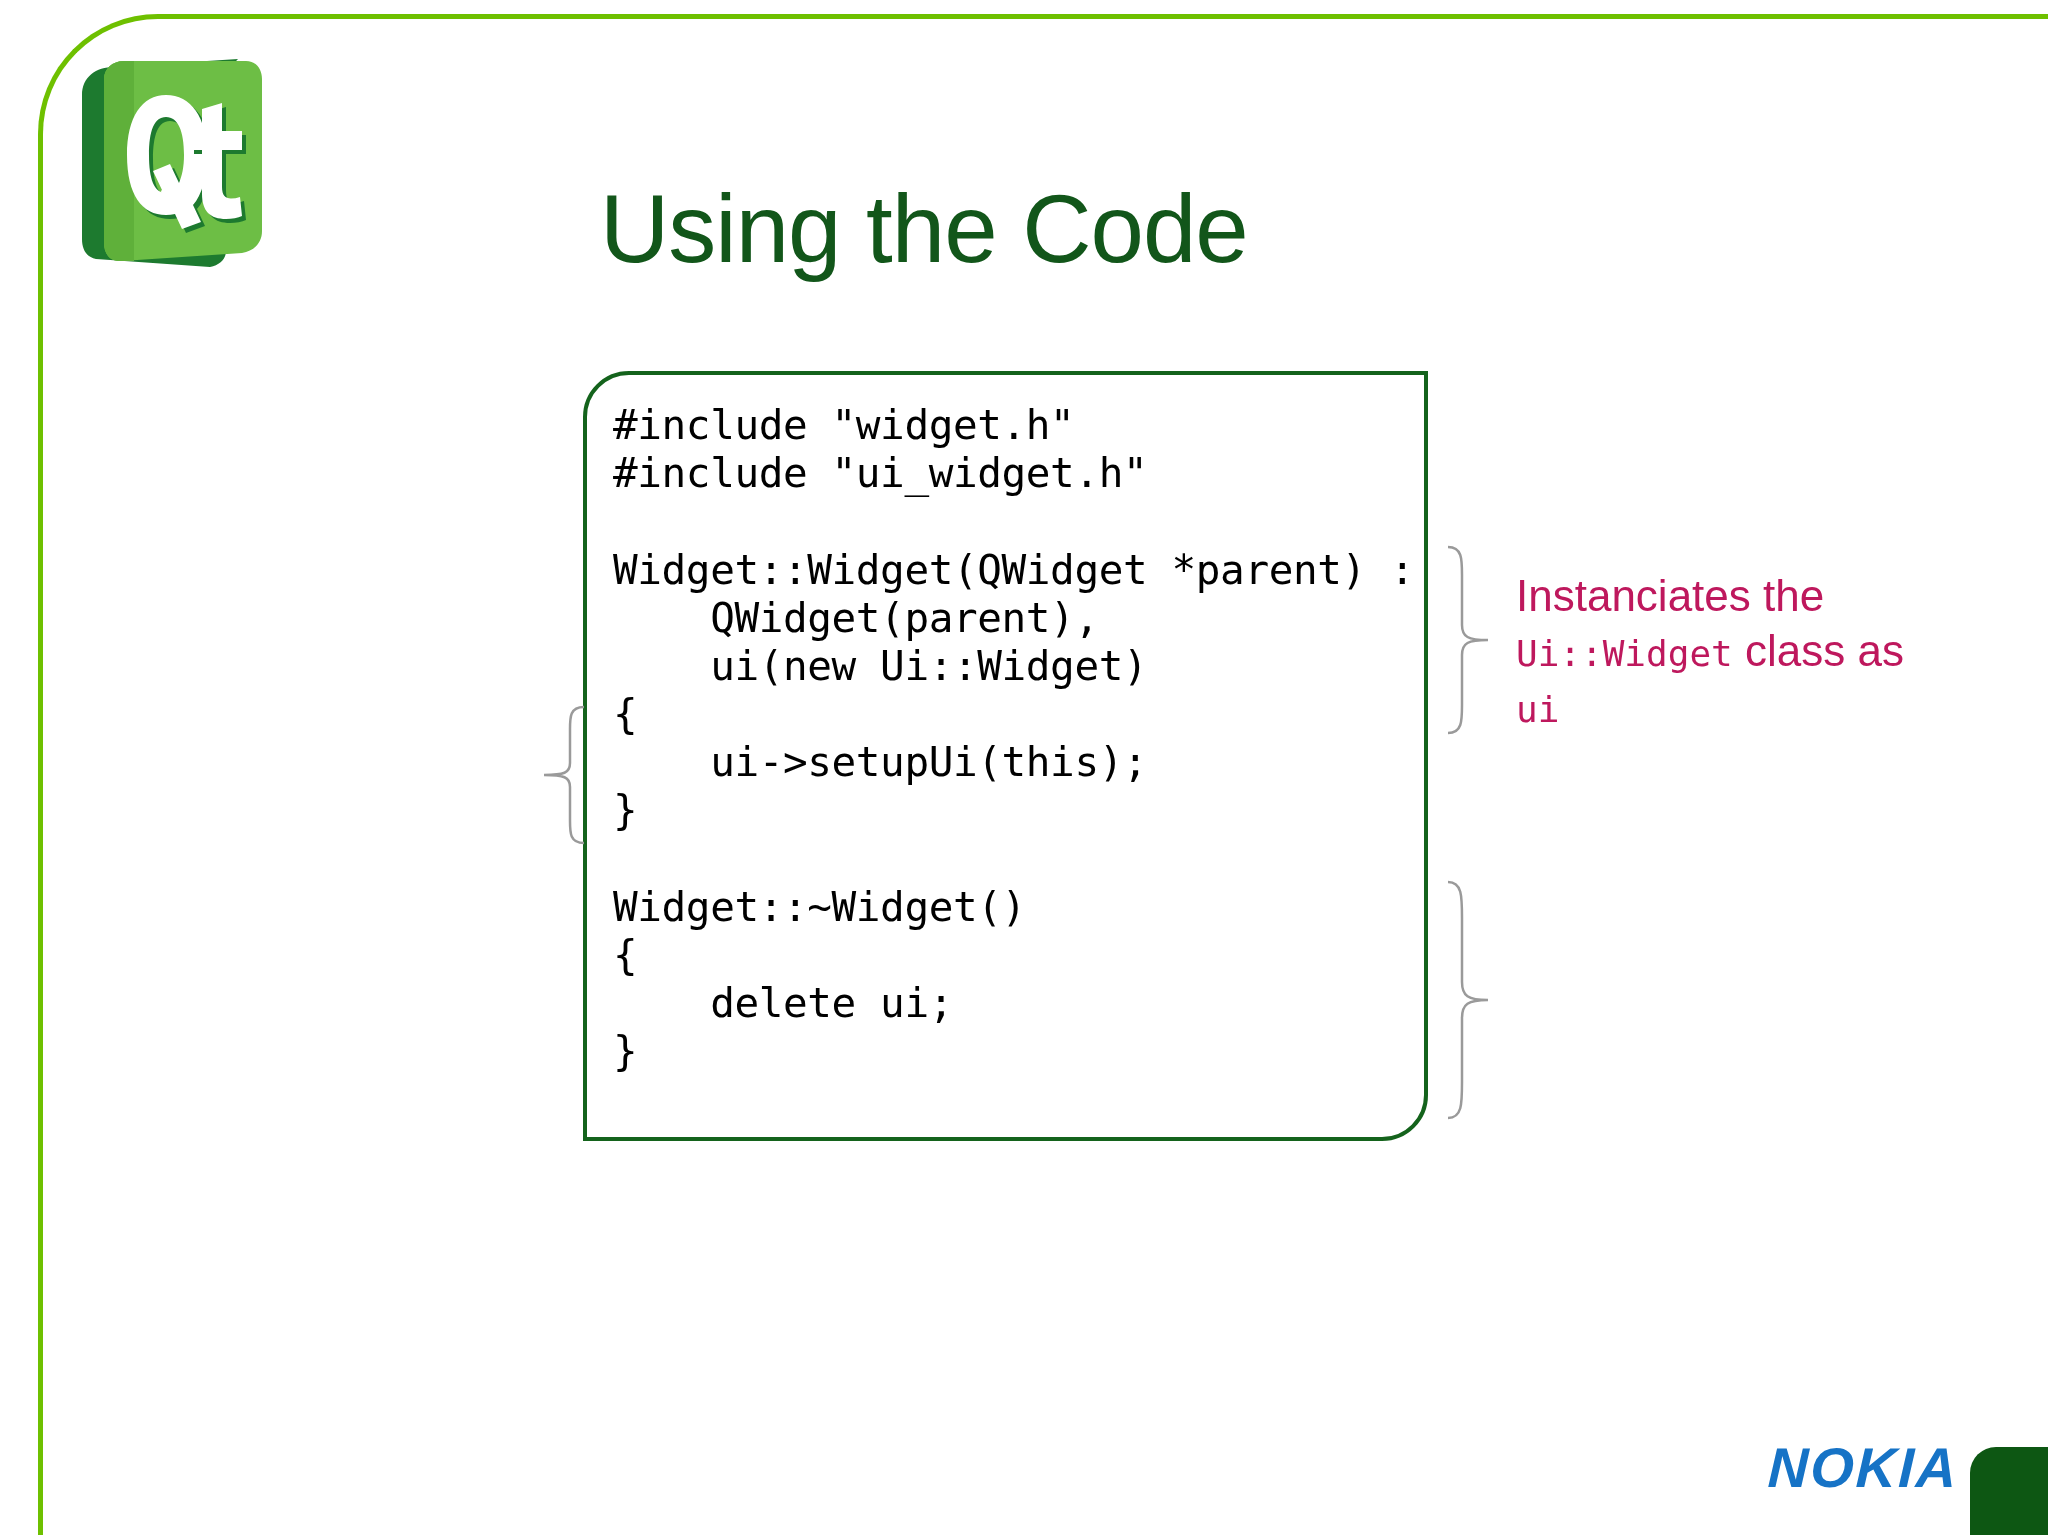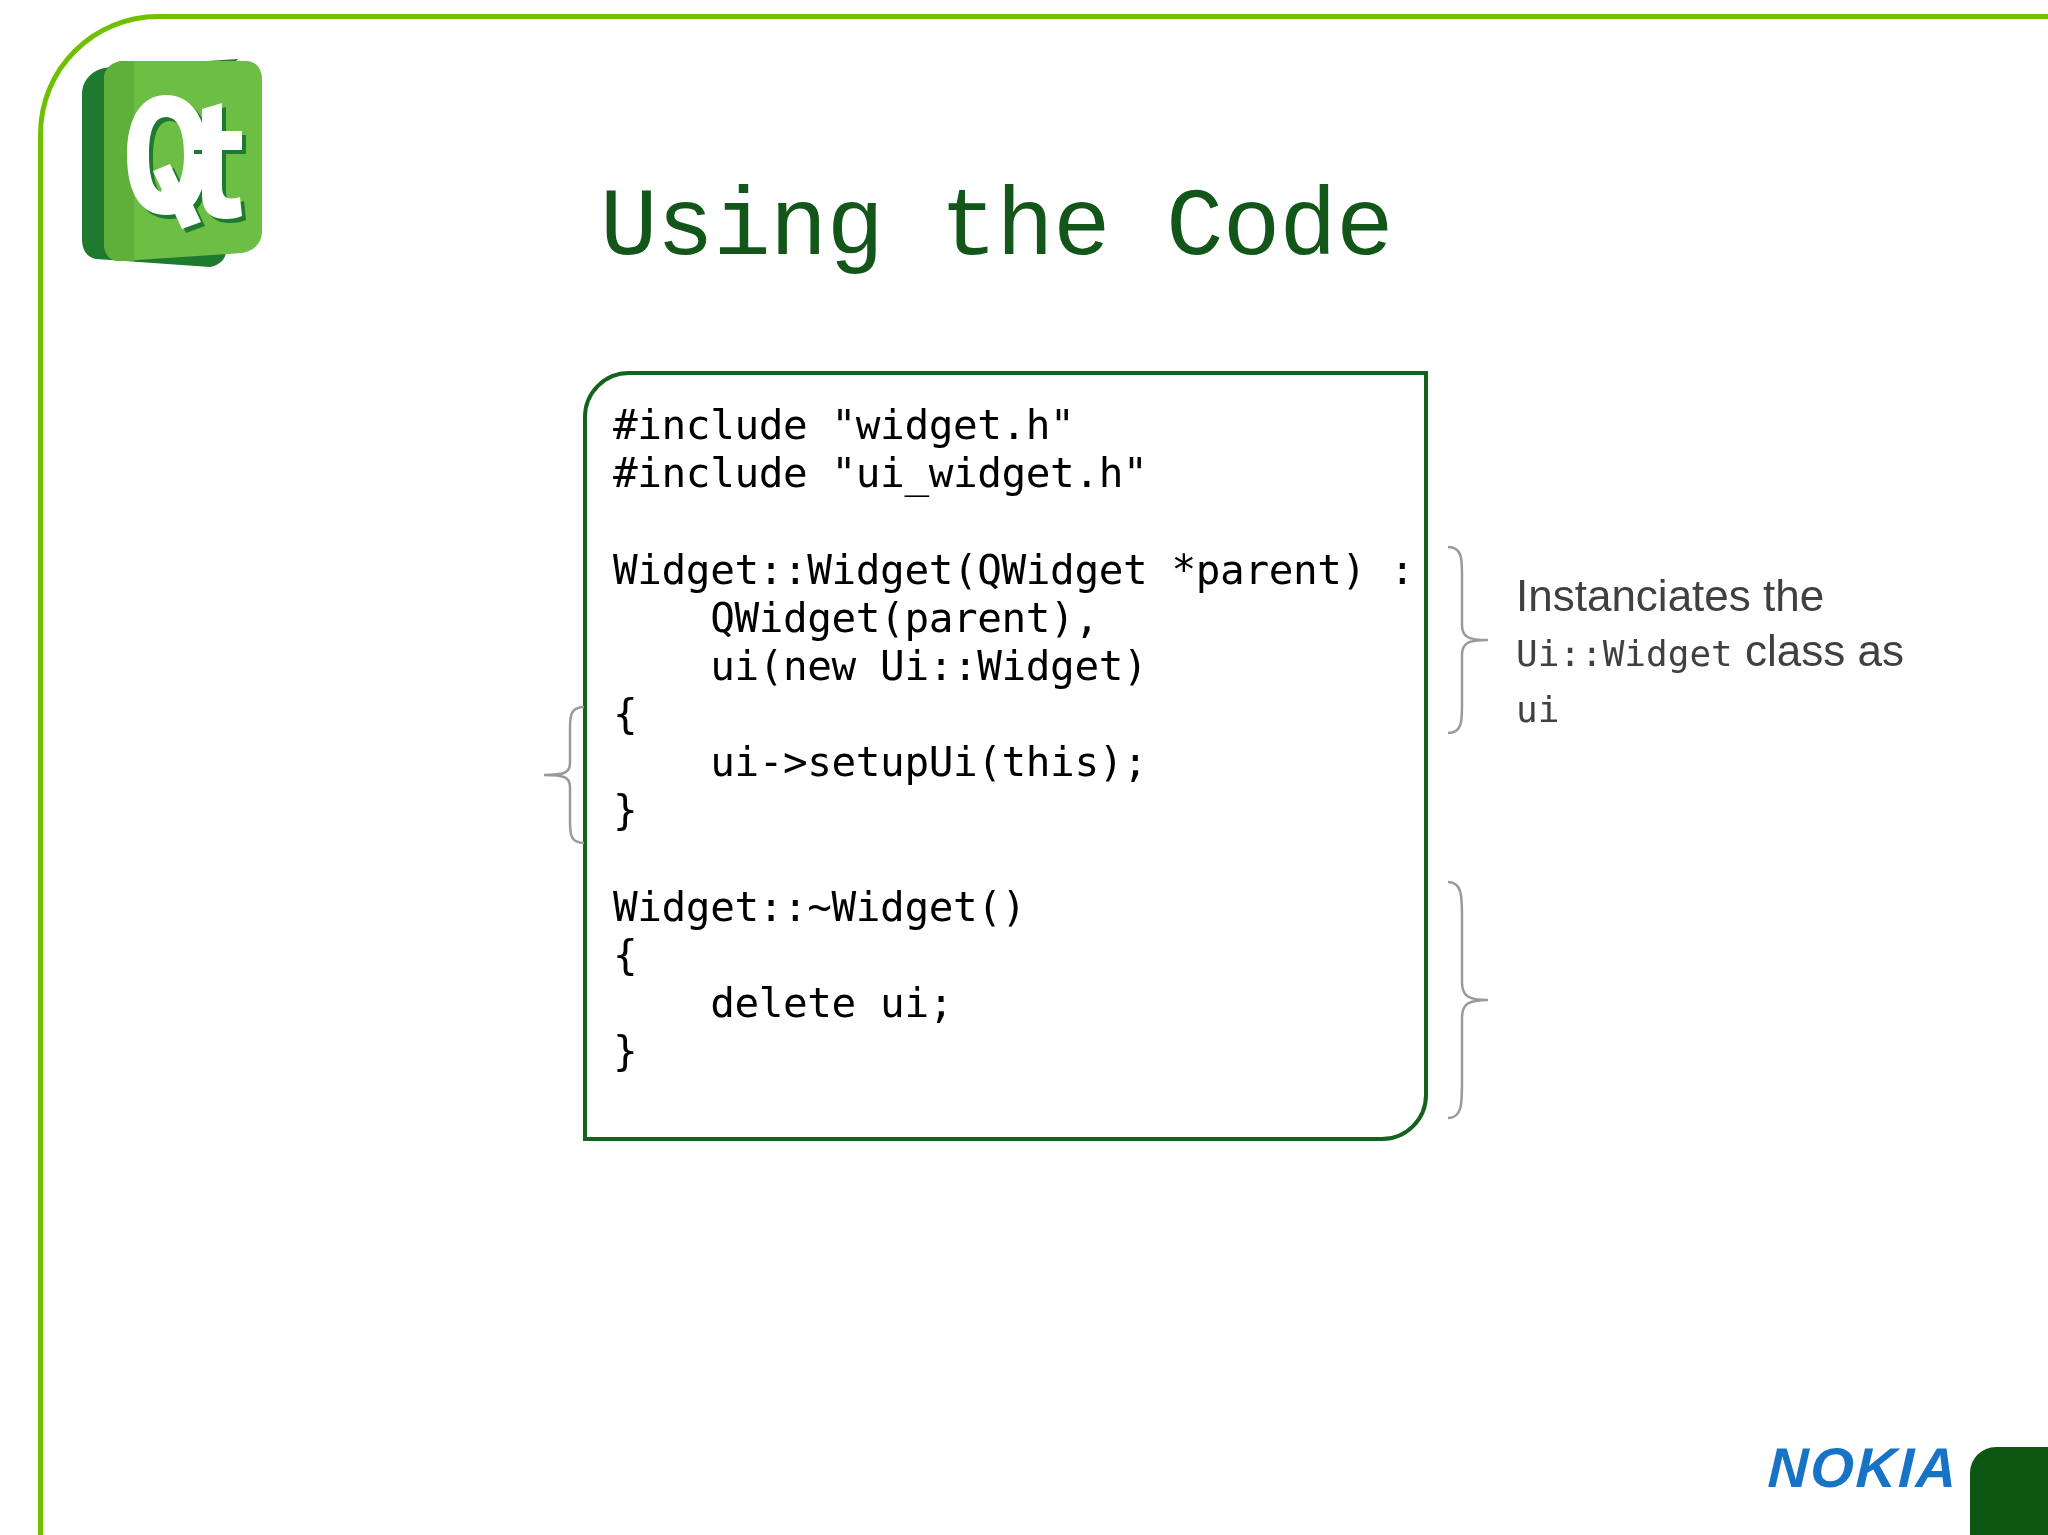--- a/index.html
+++ b/index.html
@@ -46,21 +46,21 @@
   }
 
   
   #page-title {
     position: absolute;
     left: 600px;
     top: 115px;
     font-size: 96px;
     line-height: 1.05;
     color: #12561a;
-    font-family: Liberation Mono, monospace;
+    font-family: Liberation Sans, sans-serif;
     font-weight: normal;
     letter-spacing: -1px;
     white-space: nowrap;
   }
 
   
   #code-panel {
     position: absolute;
     left: 583px;
     top: 371px;
@@ -81,21 +81,21 @@
     font-size: 41px;
     line-height: 1.175;
     color: #000000;
     white-space: pre;
     letter-spacing: -0.4px;
   }
 
   
   .annotation {
     position: absolute;
-    color: #404040;
+    color: #be185d;
     font-family: "Liberation Sans", sans-serif;
     font-size: 44px;
     line-height: 1.26;
   }
   .annotation .mono {
     font-family: "DejaVu Sans Mono", "Liberation Mono", monospace;
     font-size: 36px;
   }
 
   #annotation-left {

